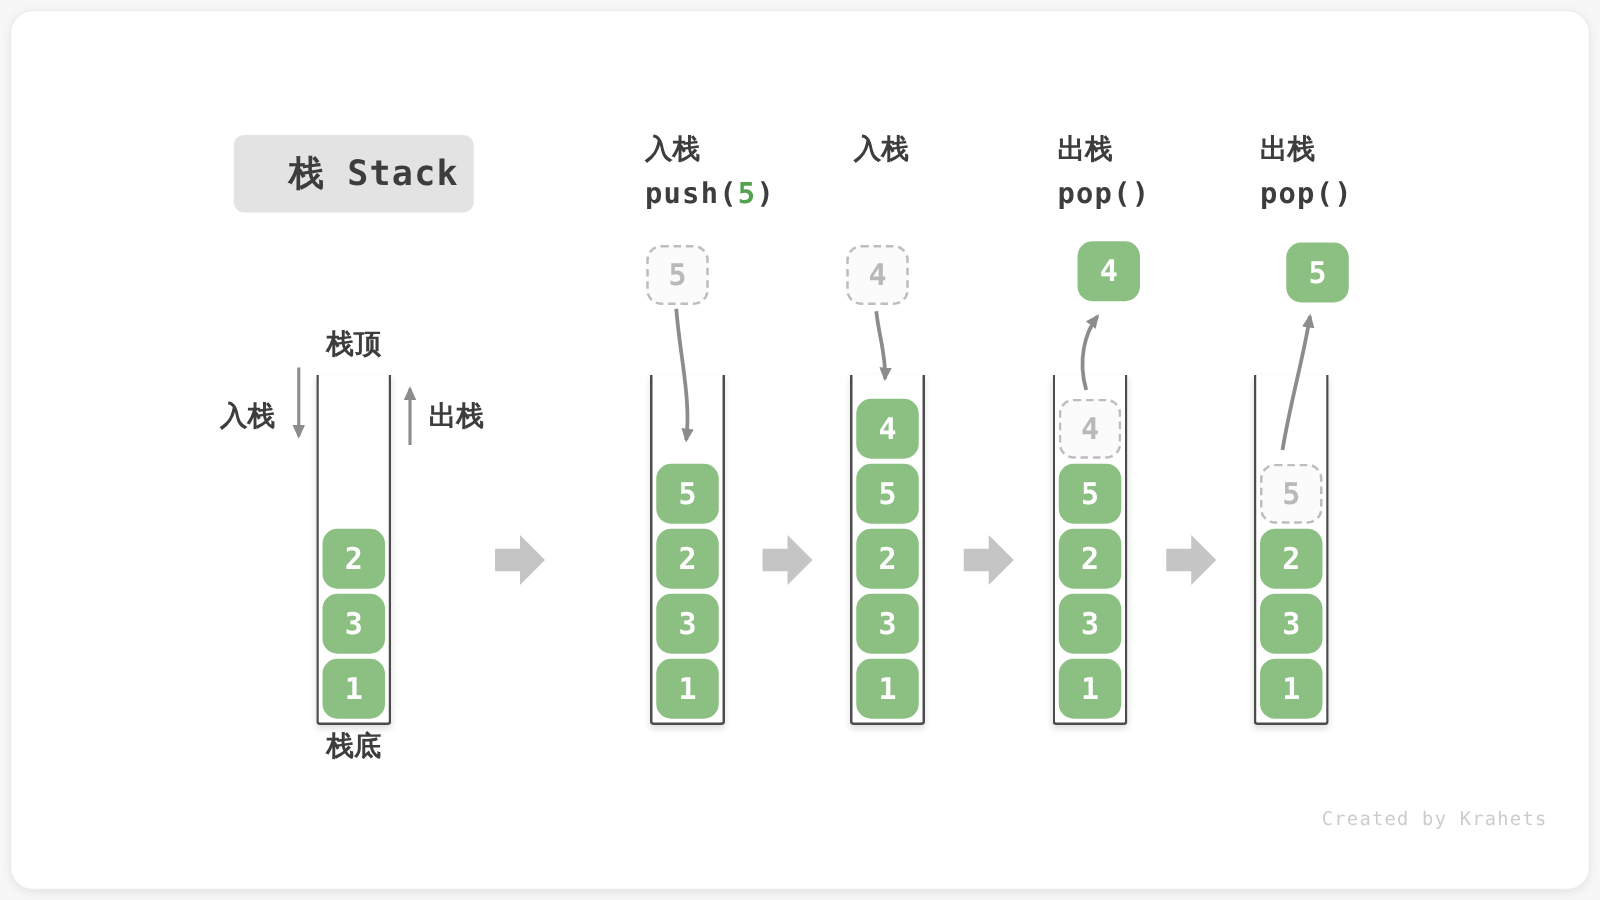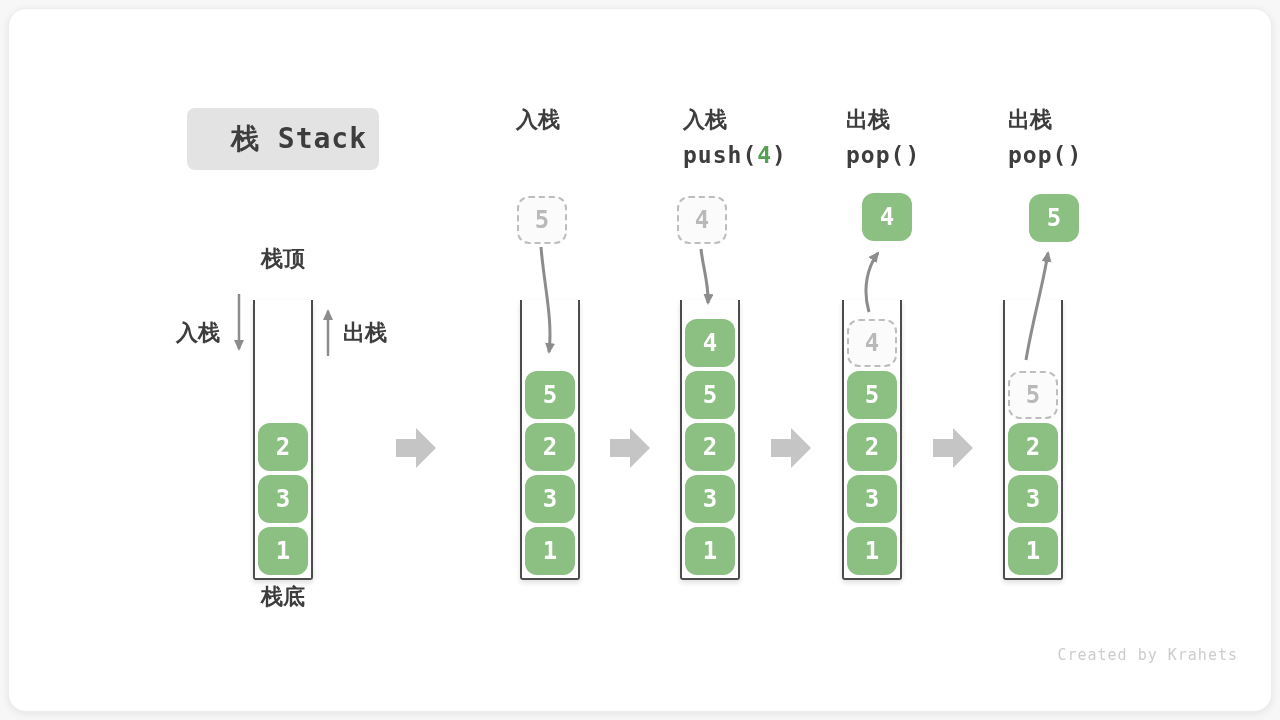--- a/index.html
+++ b/index.html
@@ -65,35 +65,35 @@
 
 <div class="canvas">
   <div class="card"></div>
 
   <div class="title-box">
     <span>栈 Stack</span>
   </div>
 
   <div class="op-header" style="left:516px">
     <div class="cjk">入栈</div>
+    <div class="code"><span>push(</span><span class="arg">5</span><span>)</span></div>
   </div>
   <div class="op-header" style="left:683px">
     <div class="cjk">入栈</div>
-    <div class="code"><span>push(</span><span class="arg">4</span><span>)</span></div>
   </div>
   <div class="op-header" style="left:846px">
     <div class="cjk">出栈</div>
     <div class="code"><span>pop(</span><span class="arg"></span><span>)</span></div>
   </div>
   <div class="op-header" style="left:1008px">
     <div class="cjk">出栈</div>
     <div class="code"><span>pop(</span><span class="arg"></span><span>)</span></div>
   </div>
 
-  <div class="lbl centered" style="left:223px;top:244px">栈顶</div>
+  <div class="lbl centered" style="left:223px;top:260px">栈顶</div>
   <div class="lbl centered" style="left:223px;top:582px">栈底</div>
   <div class="lbl" style="left:176px;top:318px">入栈</div>
   <div class="lbl" style="left:343px;top:318px">出栈</div>
 
   <div class="stack-box" style="left:253px"></div>
   <div class="stack-box" style="left:520px"></div>
   <div class="stack-box" style="left:680px"></div>
   <div class="stack-box" style="left:842px"></div>
   <div class="stack-box" style="left:1003px"></div>
 

